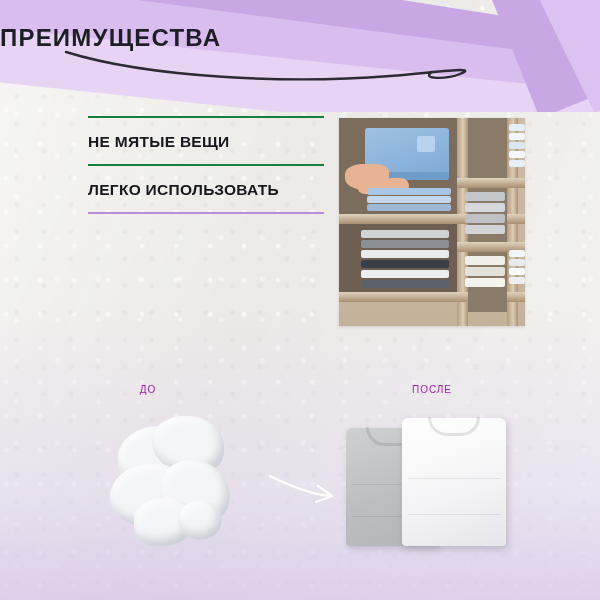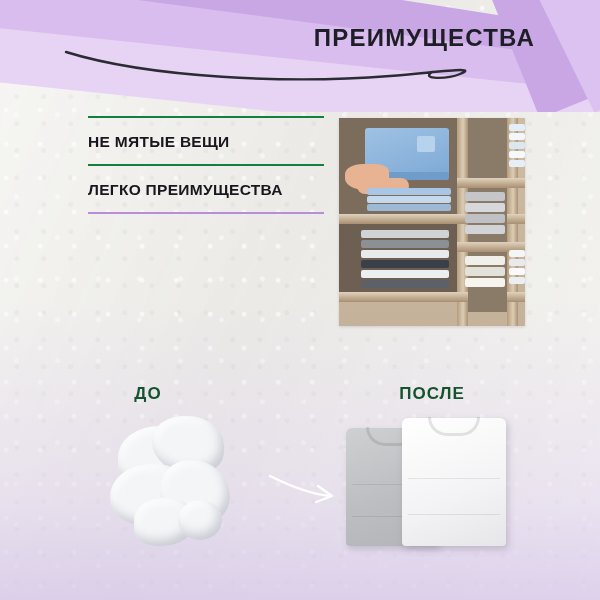--- a/index.html
+++ b/index.html
@@ -80,21 +80,21 @@
     left: 520px; top: -40px;
     width: 200px; height: 170px;
     background: #dcc2f0;
     transform: rotate(-26deg);
   }
   #header-title {
     position: absolute;
     top: 24px;
     left: 0;
     width: 535px;
-    text-align: right;
+    text-align: left;
     font-size: 24px;
     font-weight: bold;
     letter-spacing: 1.2px;
     color: #1e1e26;
     z-index: 5;
   }
   #swoosh {
     position: absolute;
     top: 44px; left: 60px;
     z-index: 6;
@@ -165,24 +165,24 @@
   .hand {
     position: absolute;
     background: #e7b393;
     border-radius: 40% 30% 30% 45%;
   }
 
   
   #ba-labels { position: absolute; top: 384px; left: 0; width: 600px; }
   .ba-label {
     position: absolute;
-    font-size: 17px;
-    font-weight: bold;
+    font-size: 10px;
+    font-weight: normal;
     letter-spacing: 1px;
-    color: #14532d;
+    color: #a21caf;
     text-align: center;
   }
   #label-before { left: 78px; width: 140px; }
   #label-after { left: 352px; width: 160px; }
 
   #arrow {
     position: absolute;
     left: 266px;
     top: 470px;
   }
@@ -261,21 +261,21 @@
   <div id="header-title">ПРЕИМУЩЕСТВА</div>
   <svg id="swoosh" width="480" height="44" viewBox="0 0 480 44">
     <path d="M6 8 C 90 34, 230 40, 330 32 C 380 28, 420 22, 400 30 C 388 35, 360 36, 372 28" fill="none" stroke="#2b2b33" stroke-width="2.4" stroke-linecap="round"></path>
   </svg>
 
   <div id="benefits">
     <div class="benefit">
       <div class="benefit-text">НЕ МЯТЫЕ ВЕЩИ</div>
     </div>
     <div class="benefit">
-      <div class="benefit-text">ЛЕГКО ПРЕИМУЩЕСТВА</div>
+      <div class="benefit-text">ЛЕГКО ИСПОЛЬЗОВАТЬ</div>
     </div>
   </div>
 
   <div id="closet-photo">
     <div class="shelf-bg"></div>
 
     <div class="wood-v" style="left:118px;"></div>
     <div class="wood-v" style="left:168px;"></div>
 
     <div class="wood-h" style="top:96px;"></div>

